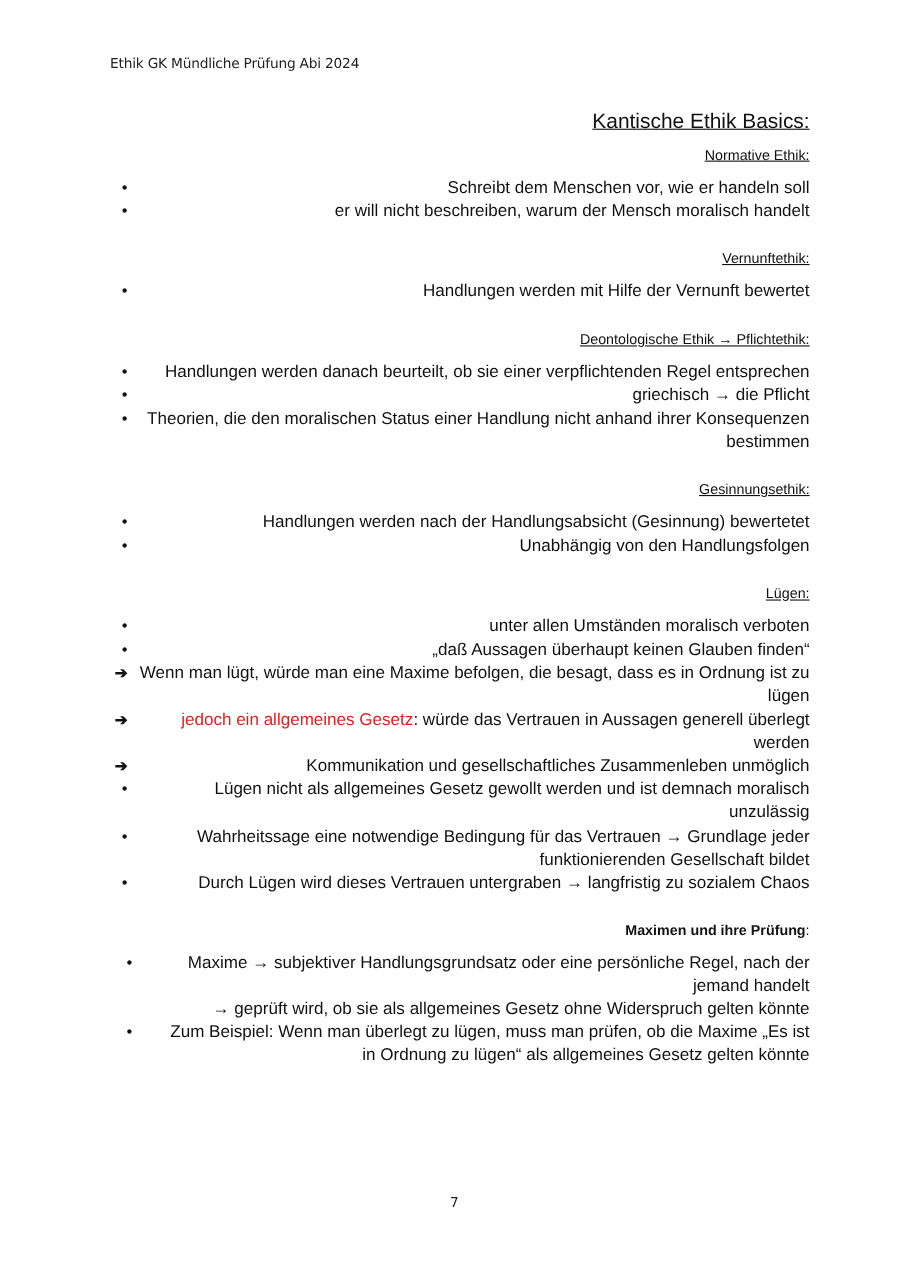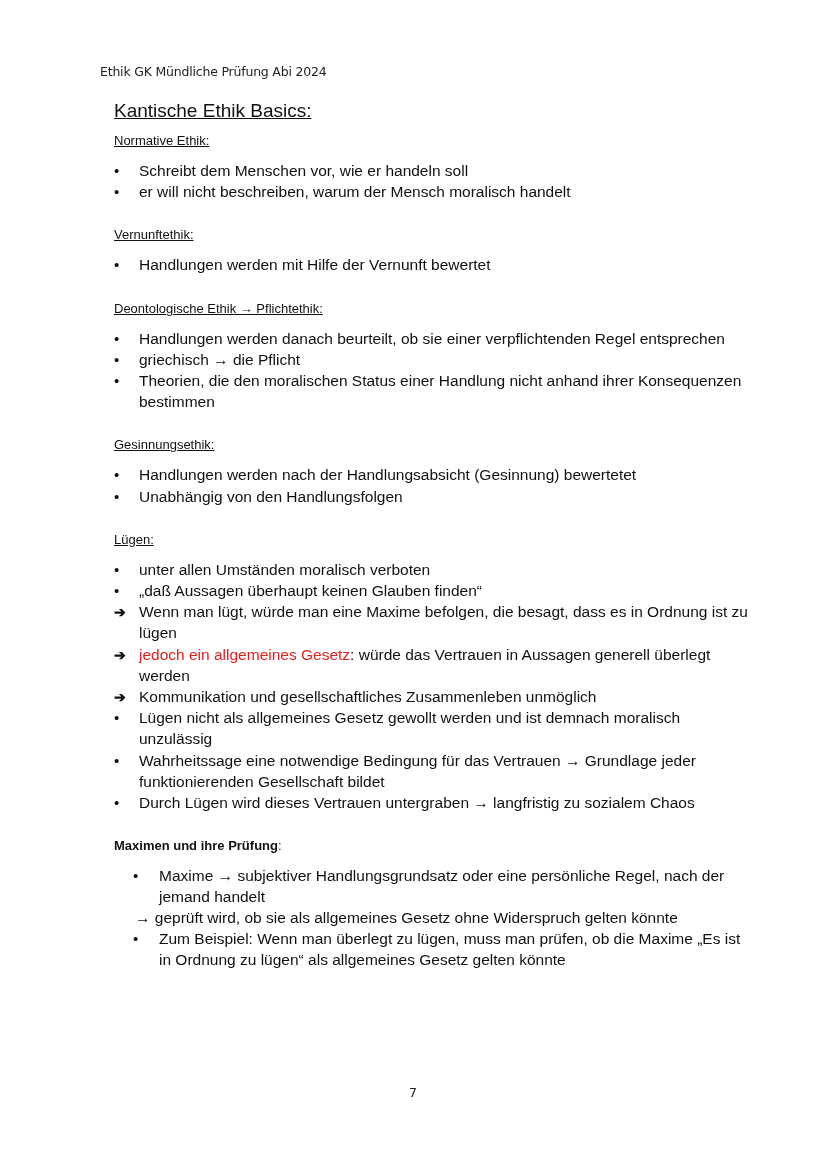--- a/index.html
+++ b/index.html
@@ -1,18 +1,18 @@
 <!DOCTYPE html>
 <html><head>
 <meta charset="utf-8">
 <style>
   html, body { margin: 0; padding: 0; background: #ffffff; }
   body { width: 828px; height: 1171px; position: relative; overflow: hidden; color: #111; font-family: "Liberation Sans", sans-serif; }
-  .header { position: absolute; left: 100px; top: 64px; font-family: "DejaVu Sans", sans-serif; font-size: 12.5px; color: #222; letter-spacing: -0.2px; }
-  .content { position: absolute; left: 114px; top: 98px; width: 640px; }
+  .header { position: absolute; left: 100px; top: 50px; font-family: "DejaVu Sans", sans-serif; font-size: 12.5px; color: #222; letter-spacing: -0.2px; }
+  .content { position: absolute; left: 96px; top: 98px; width: 640px; text-align: right; }
   .title { font-size: 19px; text-decoration: underline; margin: 0 0 6px 0; line-height: 26px; }
   .sec-heading { font-size: 13px; text-decoration: underline; line-height: 22px; margin: 0; }
   .sec-heading.bold { font-weight: bold; text-decoration: none; }
   ul.items { list-style: none; margin: 8px 0 0 0; padding: 0; }
   ul.items li { position: relative; padding-left: 25px; font-size: 15.5px; line-height: 21.2px; }
   ul.items li .marker { position: absolute; left: 0; top: 0; width: 20px; }
   .marker.bullet::before { content: "\2022"; font-size: 15px; }
   .marker.arrow::before { content: "\2794"; font-size: 14px; font-weight: bold; }
   .section { margin-bottom: 22px; }
   .red { color: #e02020; }

